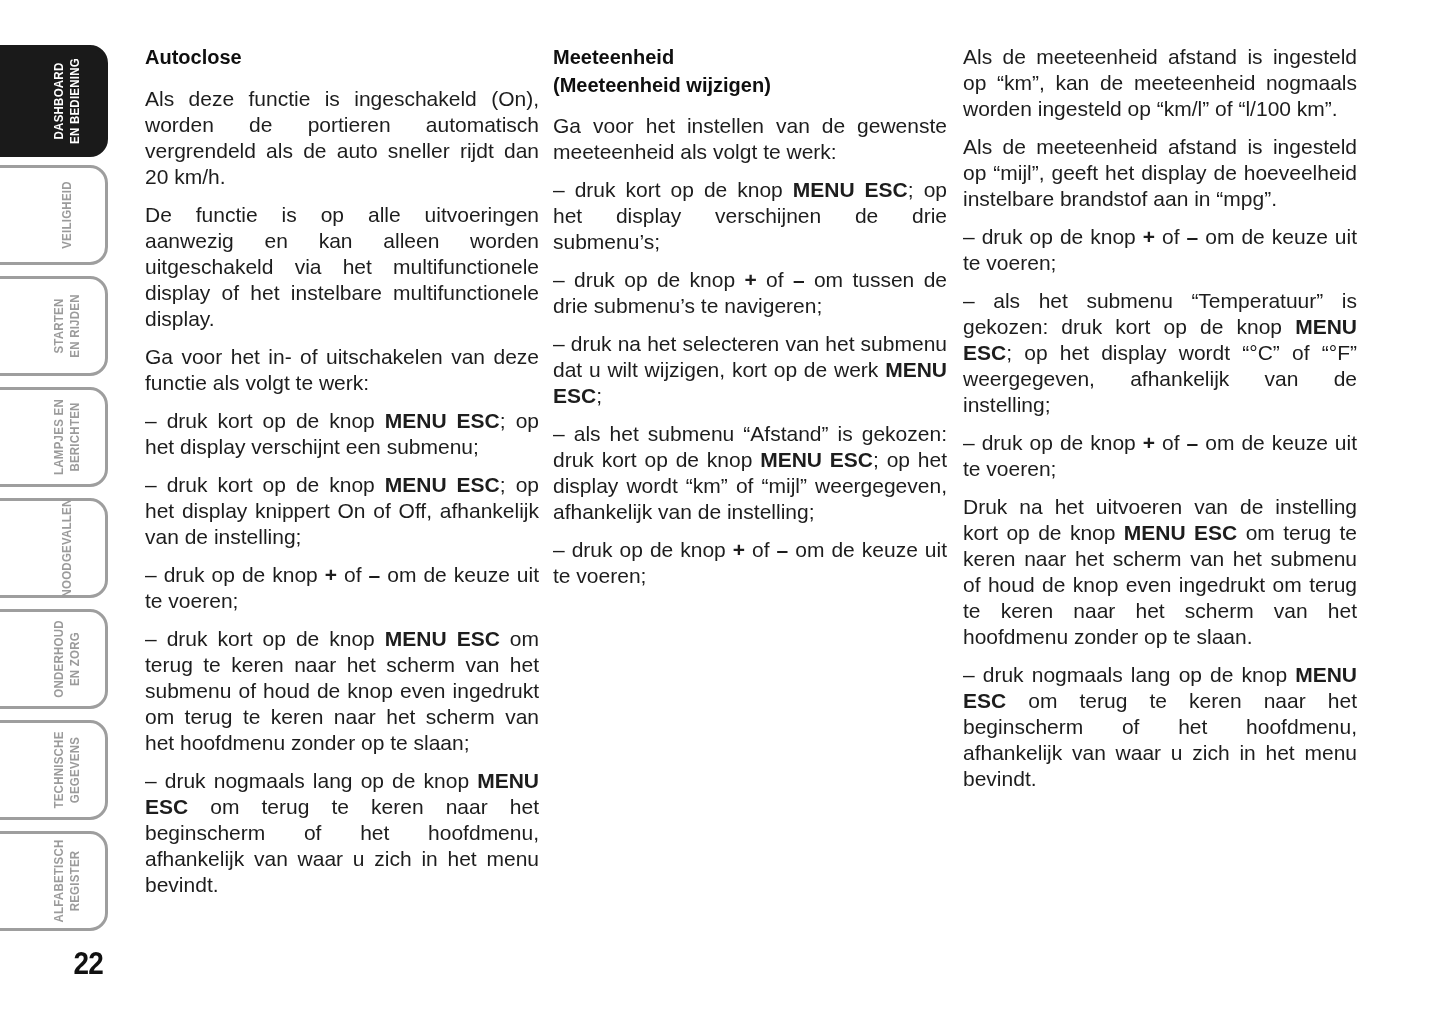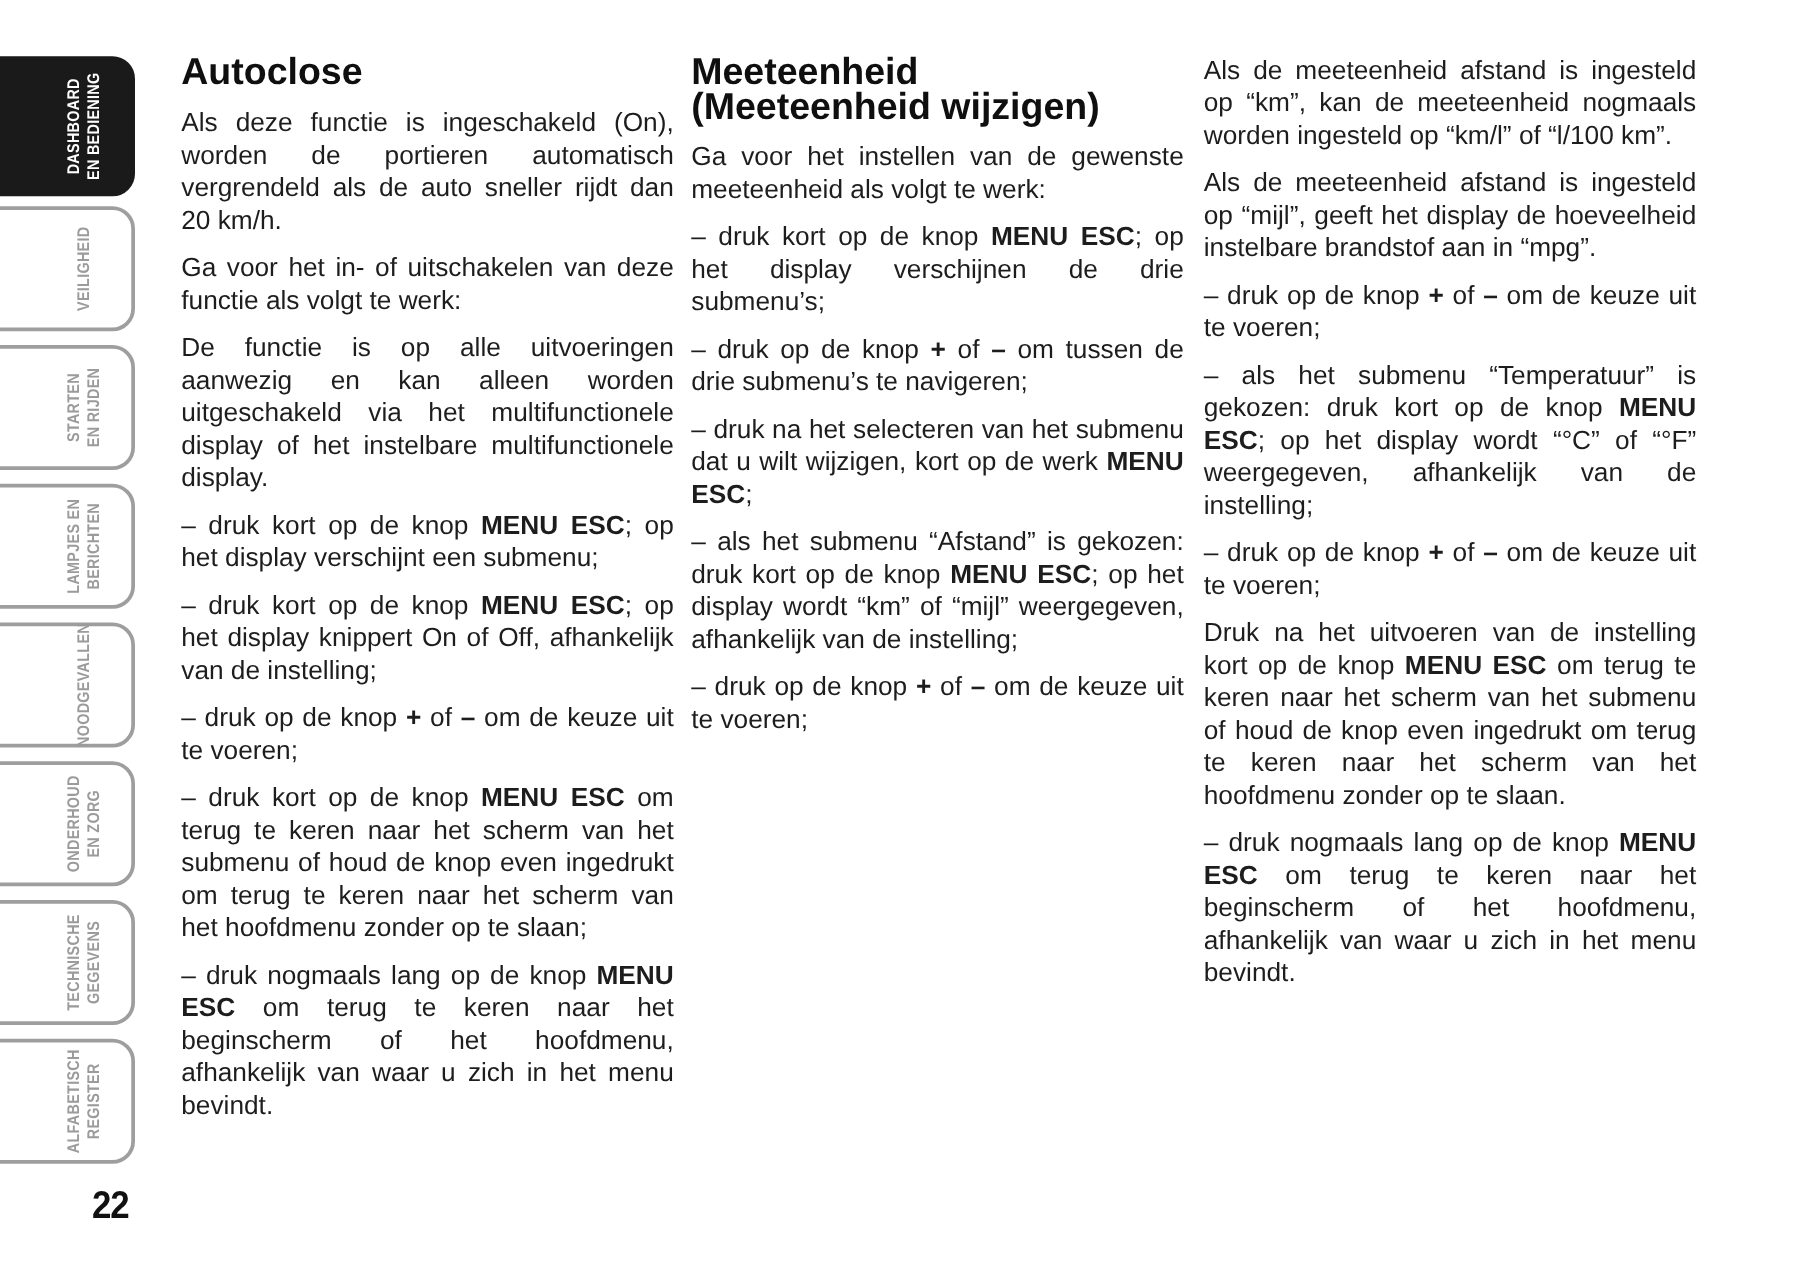--- a/index.html
+++ b/index.html
@@ -31,21 +31,21 @@
   .tab-label span{display:block;}
 
   
   .col{
     position:absolute;top:44px;width:394px;
     font-size:21px;line-height:26px;color:#1d1d1d;
     text-align:justify;
   }
   #col1{left:145px;} #col2{left:553px;} #col3{left:963px;}
   .col h2{
-    font-size:30px;line-height:27.5px;font-weight:bold;color:#0f0f0f;
+    font-size:20px;line-height:27.5px;font-weight:bold;color:#0f0f0f;
     margin:0 0 14px 0;text-align:left;
   }
   .col h2 .h-line{display:block;}
   .col p{margin:0 0 12px 0;}
   .b{font-weight:bold;}
 
   
   .page-number{
     position:absolute;left:72px;top:946px;
     font-size:31px;font-weight:bold;color:#111;
@@ -102,22 +102,22 @@
       <span>REGISTER</span>
     </div>
   </div>
 </nav>
 
 <section class="col" id="col1">
   <h2>
     <span class="h-line">Autoclose</span>
   </h2>
   <p><span>Als deze functie is ingeschakeld (On), worden de portieren automatisch vergrendeld als de auto sneller rijdt dan 20 km/h.</span></p>
+  <p><span>De functie is op alle uitvoeringen aanwezig en kan alleen worden uitgeschakeld via het multifunctionele display of het instelbare multifunctionele display.</span></p>
   <p><span>Ga voor het in- of uitschakelen van deze functie als volgt te werk:</span></p>
-  <p><span>De functie is op alle uitvoeringen aanwezig en kan alleen worden uitgeschakeld via het multifunctionele display of het instelbare multifunctionele display.</span></p>
   <p><span>– druk kort op de knop </span><span class="b">MENU ESC</span><span>; op het display verschijnt een submenu;</span></p>
   <p><span>– druk kort op de knop </span><span class="b">MENU ESC</span><span>; op het display knippert On of Off, afhankelijk van de instelling;</span></p>
   <p><span>– druk op de knop </span><span class="b">+</span><span> of </span><span class="b">–</span><span> om de keuze uit te voeren;</span></p>
   <p><span>– druk kort op de knop </span><span class="b">MENU ESC</span><span> om terug te keren naar het scherm van het submenu of houd de knop even ingedrukt om terug te keren naar het scherm van het hoofdmenu zonder op te slaan;</span></p>
   <p><span>– druk nogmaals lang op de knop </span><span class="b">MENU ESC</span><span> om terug te keren naar het beginscherm of het hoofdmenu, afhankelijk van waar u zich in het menu bevindt.</span></p>
 </section>
 
 <section class="col" id="col2">
   <h2>
     <span class="h-line">Meeteenheid</span>

